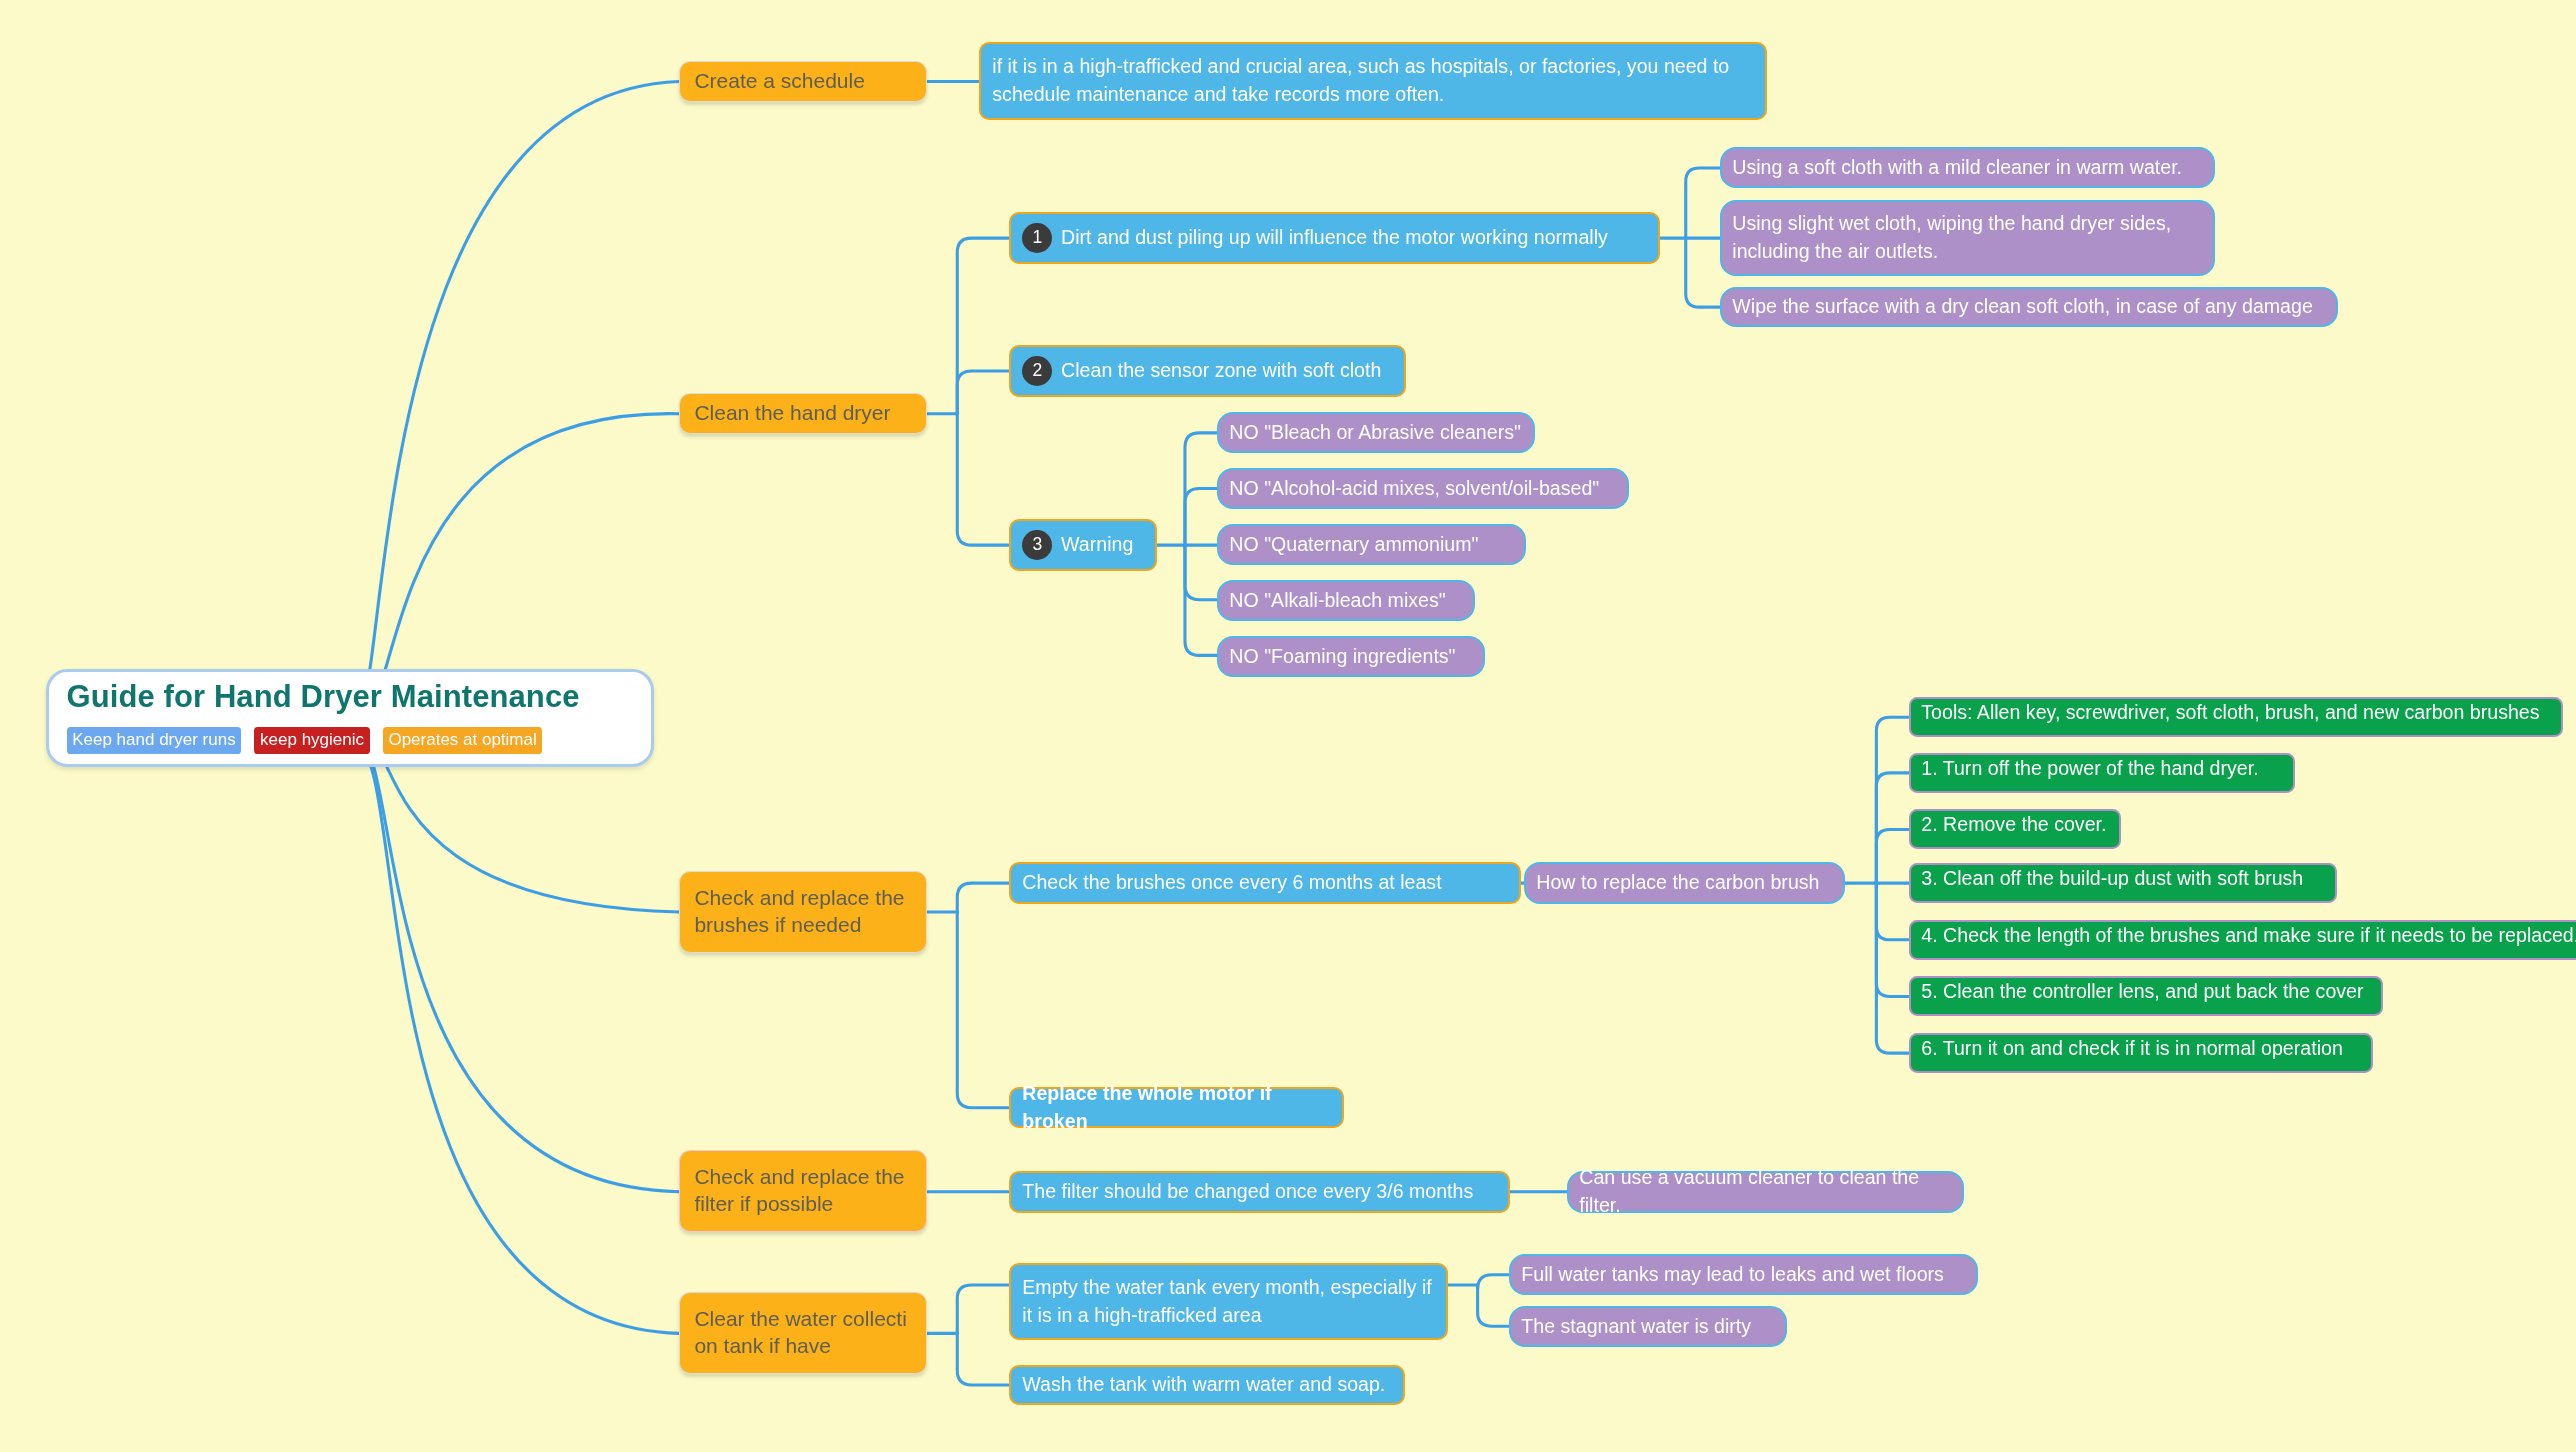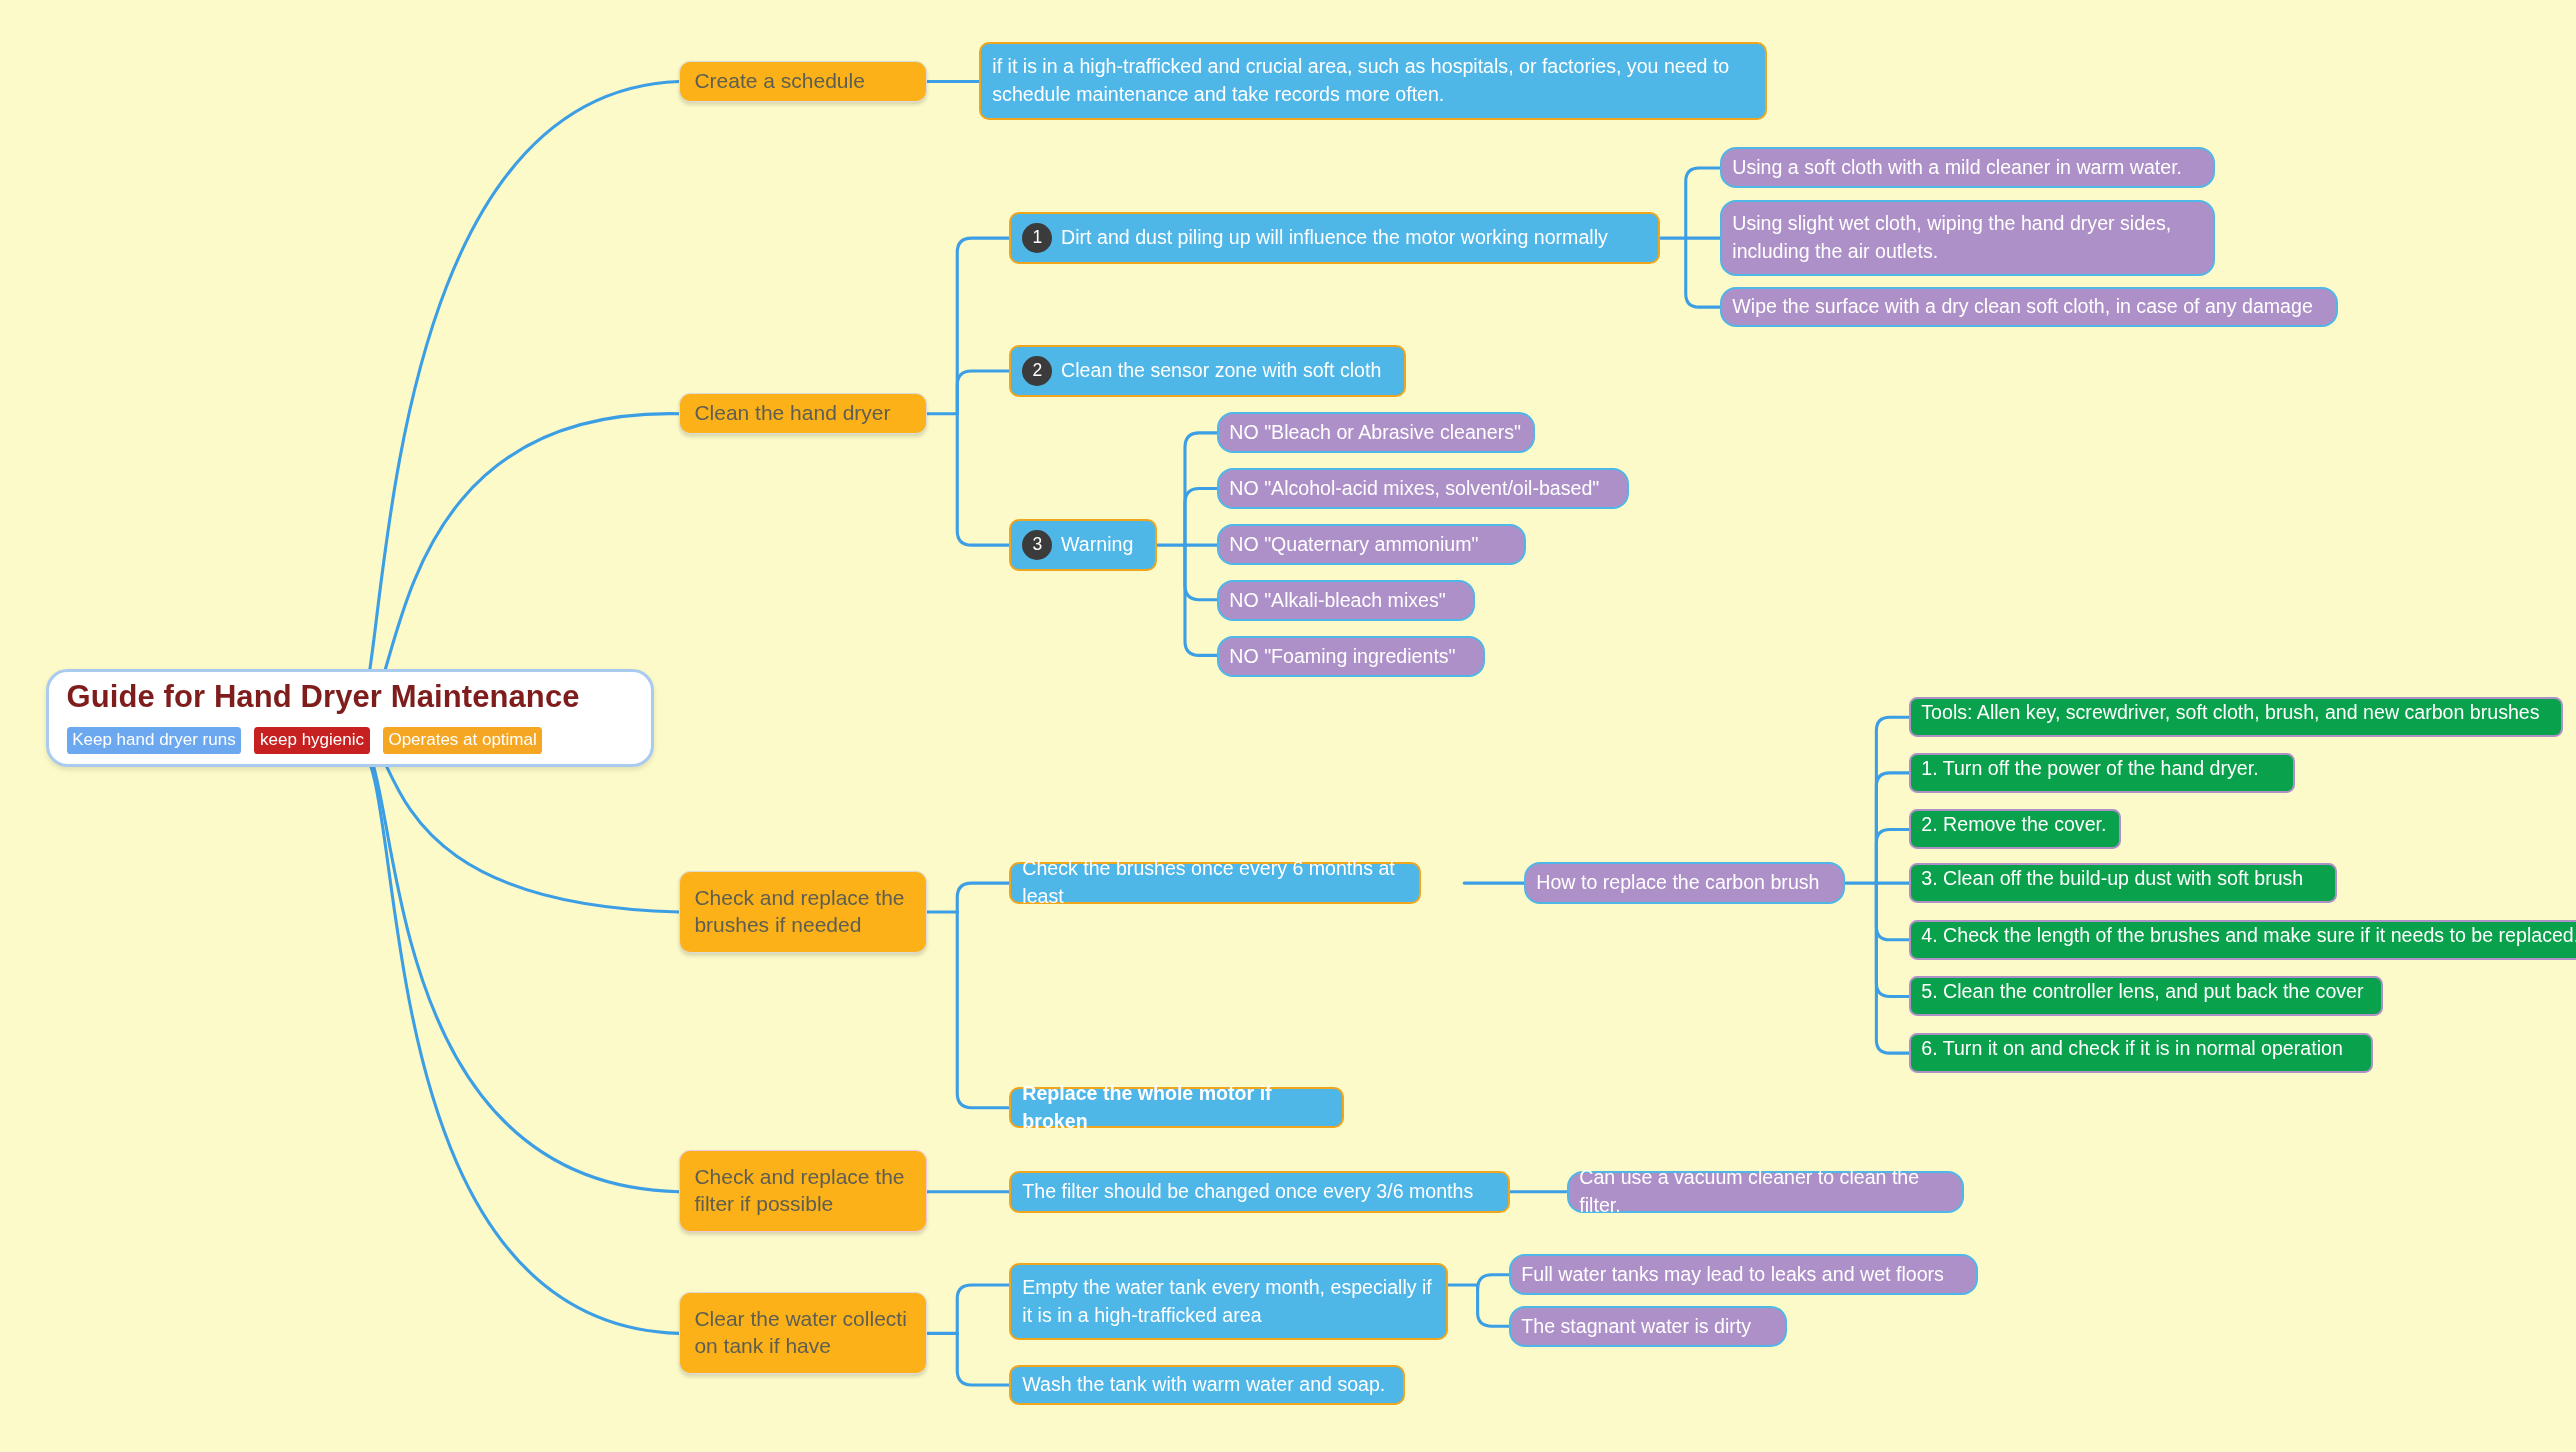--- a/index.html
+++ b/index.html
@@ -18,21 +18,21 @@
   
   .root{
     background:#FFFFFF;
     border:3.6px solid #A9CBF0;
     border-radius:21.6px;
     box-shadow:0 2.6px 5.2px rgba(0,0,0,.10);
     flex-direction:column;align-items:flex-start;justify-content:center;
     padding:13.4px 17.5px 15.5px 17.5px;
   }
   .root-title{
-    color:#7f1d1d;font-weight:bold;font-size:31px;line-height:1.1;
+    color:#0f766e;font-weight:bold;font-size:31px;line-height:1.1;
     letter-spacing:0.1px;white-space:nowrap;margin-bottom:12.4px;
   }
   .tagrow{display:flex;flex-direction:row;align-items:center;gap:13px;}
   .tag{
     color:#FFFFFF;font-size:17px;line-height:1;
     padding:4.6px 5.7px 5.7px 5.7px;border-radius:3.6px;white-space:nowrap;
   }
 
   
   .branch{
@@ -206,21 +206,21 @@
     <span>NO "Alkali-bleach mixes"</span>
   </div>
   <div class="node purple" style="left:1217px;top:636px;width:268px;height:41px;">
     <span>NO "Foaming ingredients"</span>
   </div>
 
   <div class="node branch" style="left:679px;top:871px;width:248px;height:82px;">
     <span class="txt">Check and replace the brushes if needed</span>
   </div>
 
-  <div class="node blue" style="left:1009px;top:862px;width:412px;height:42px;">
+  <div class="node blue" style="left:1009px;top:862px;width:512px;height:42px;">
     <span>Check the brushes once every 6 months at least</span>
   </div>
   <div class="node purple" style="left:1524px;top:862px;width:321px;height:42px;">
     <span>How to replace the carbon brush</span>
   </div>
   <div class="node blue" style="left:1009px;top:1087px;width:335px;height:41px;font-weight:bold;">
     <span>Replace the whole motor if broken</span>
   </div>
 
   <div class="node green" style="left:1909px;top:697px;width:654px;height:40px;">

